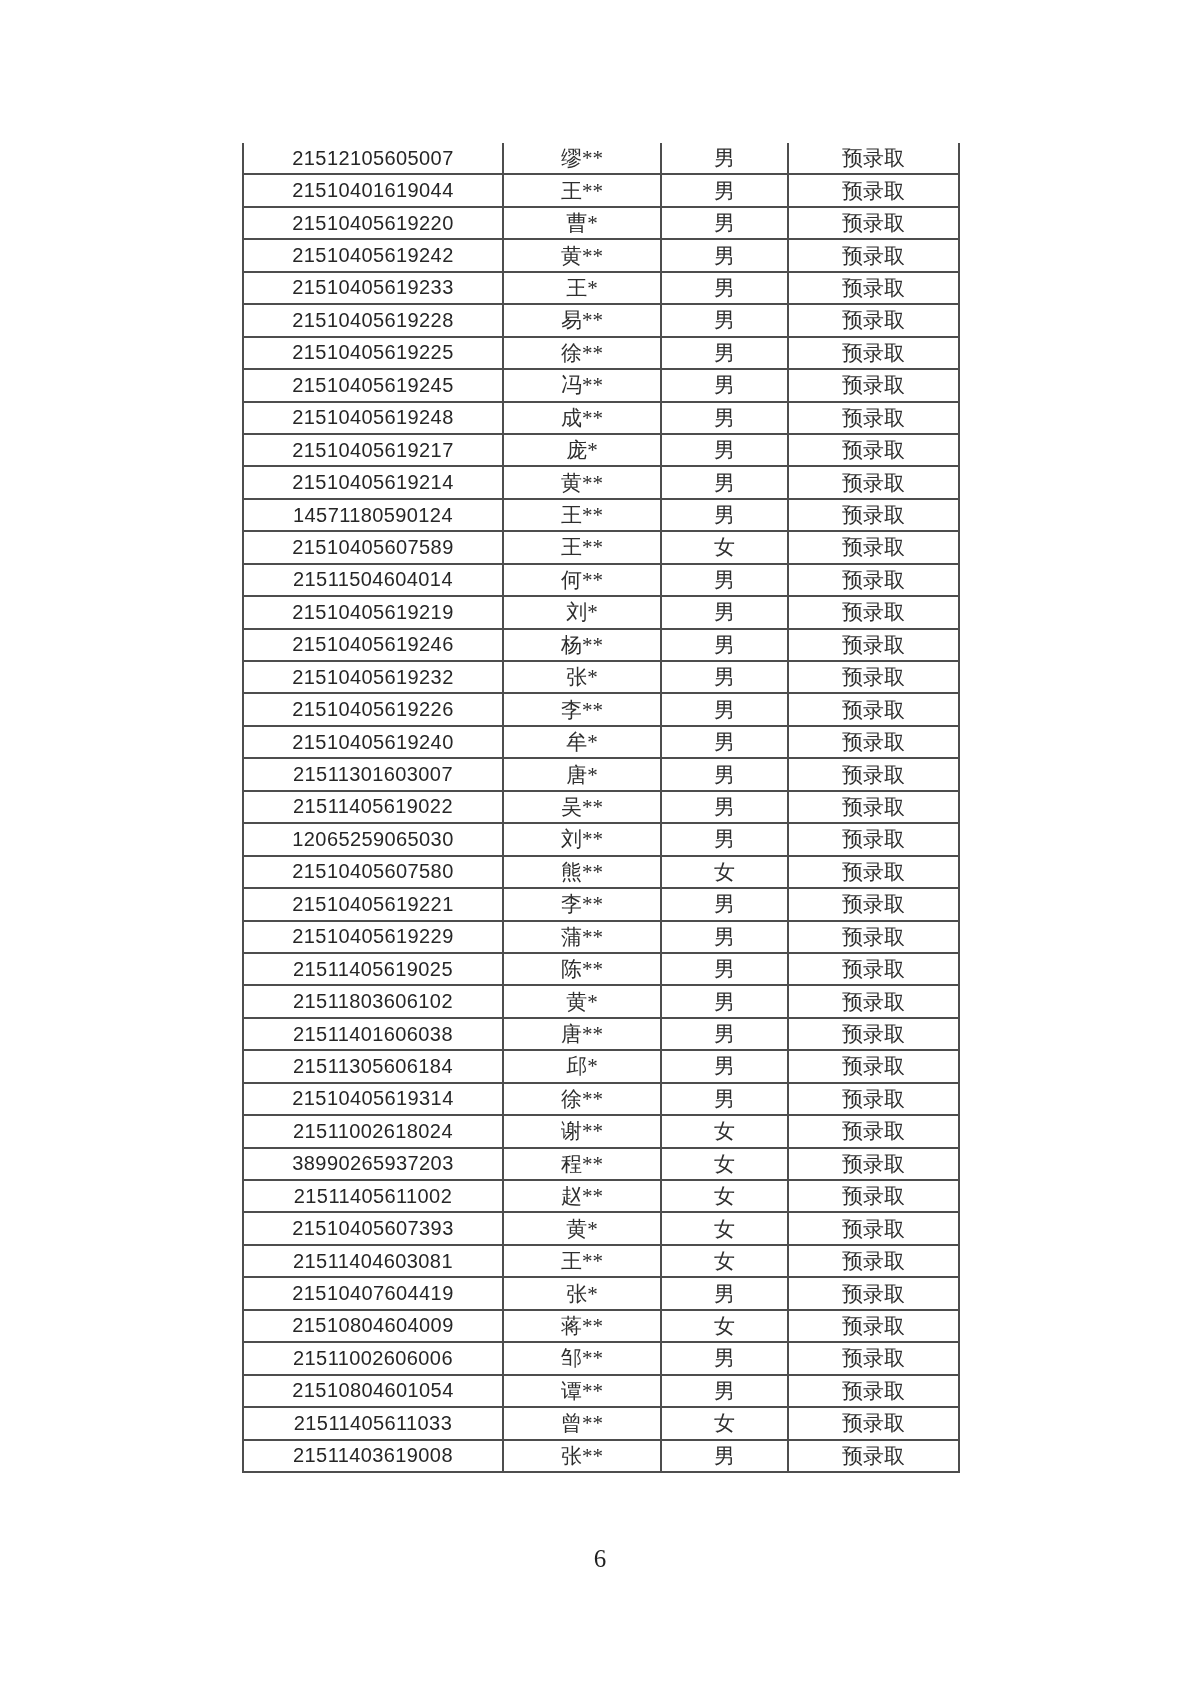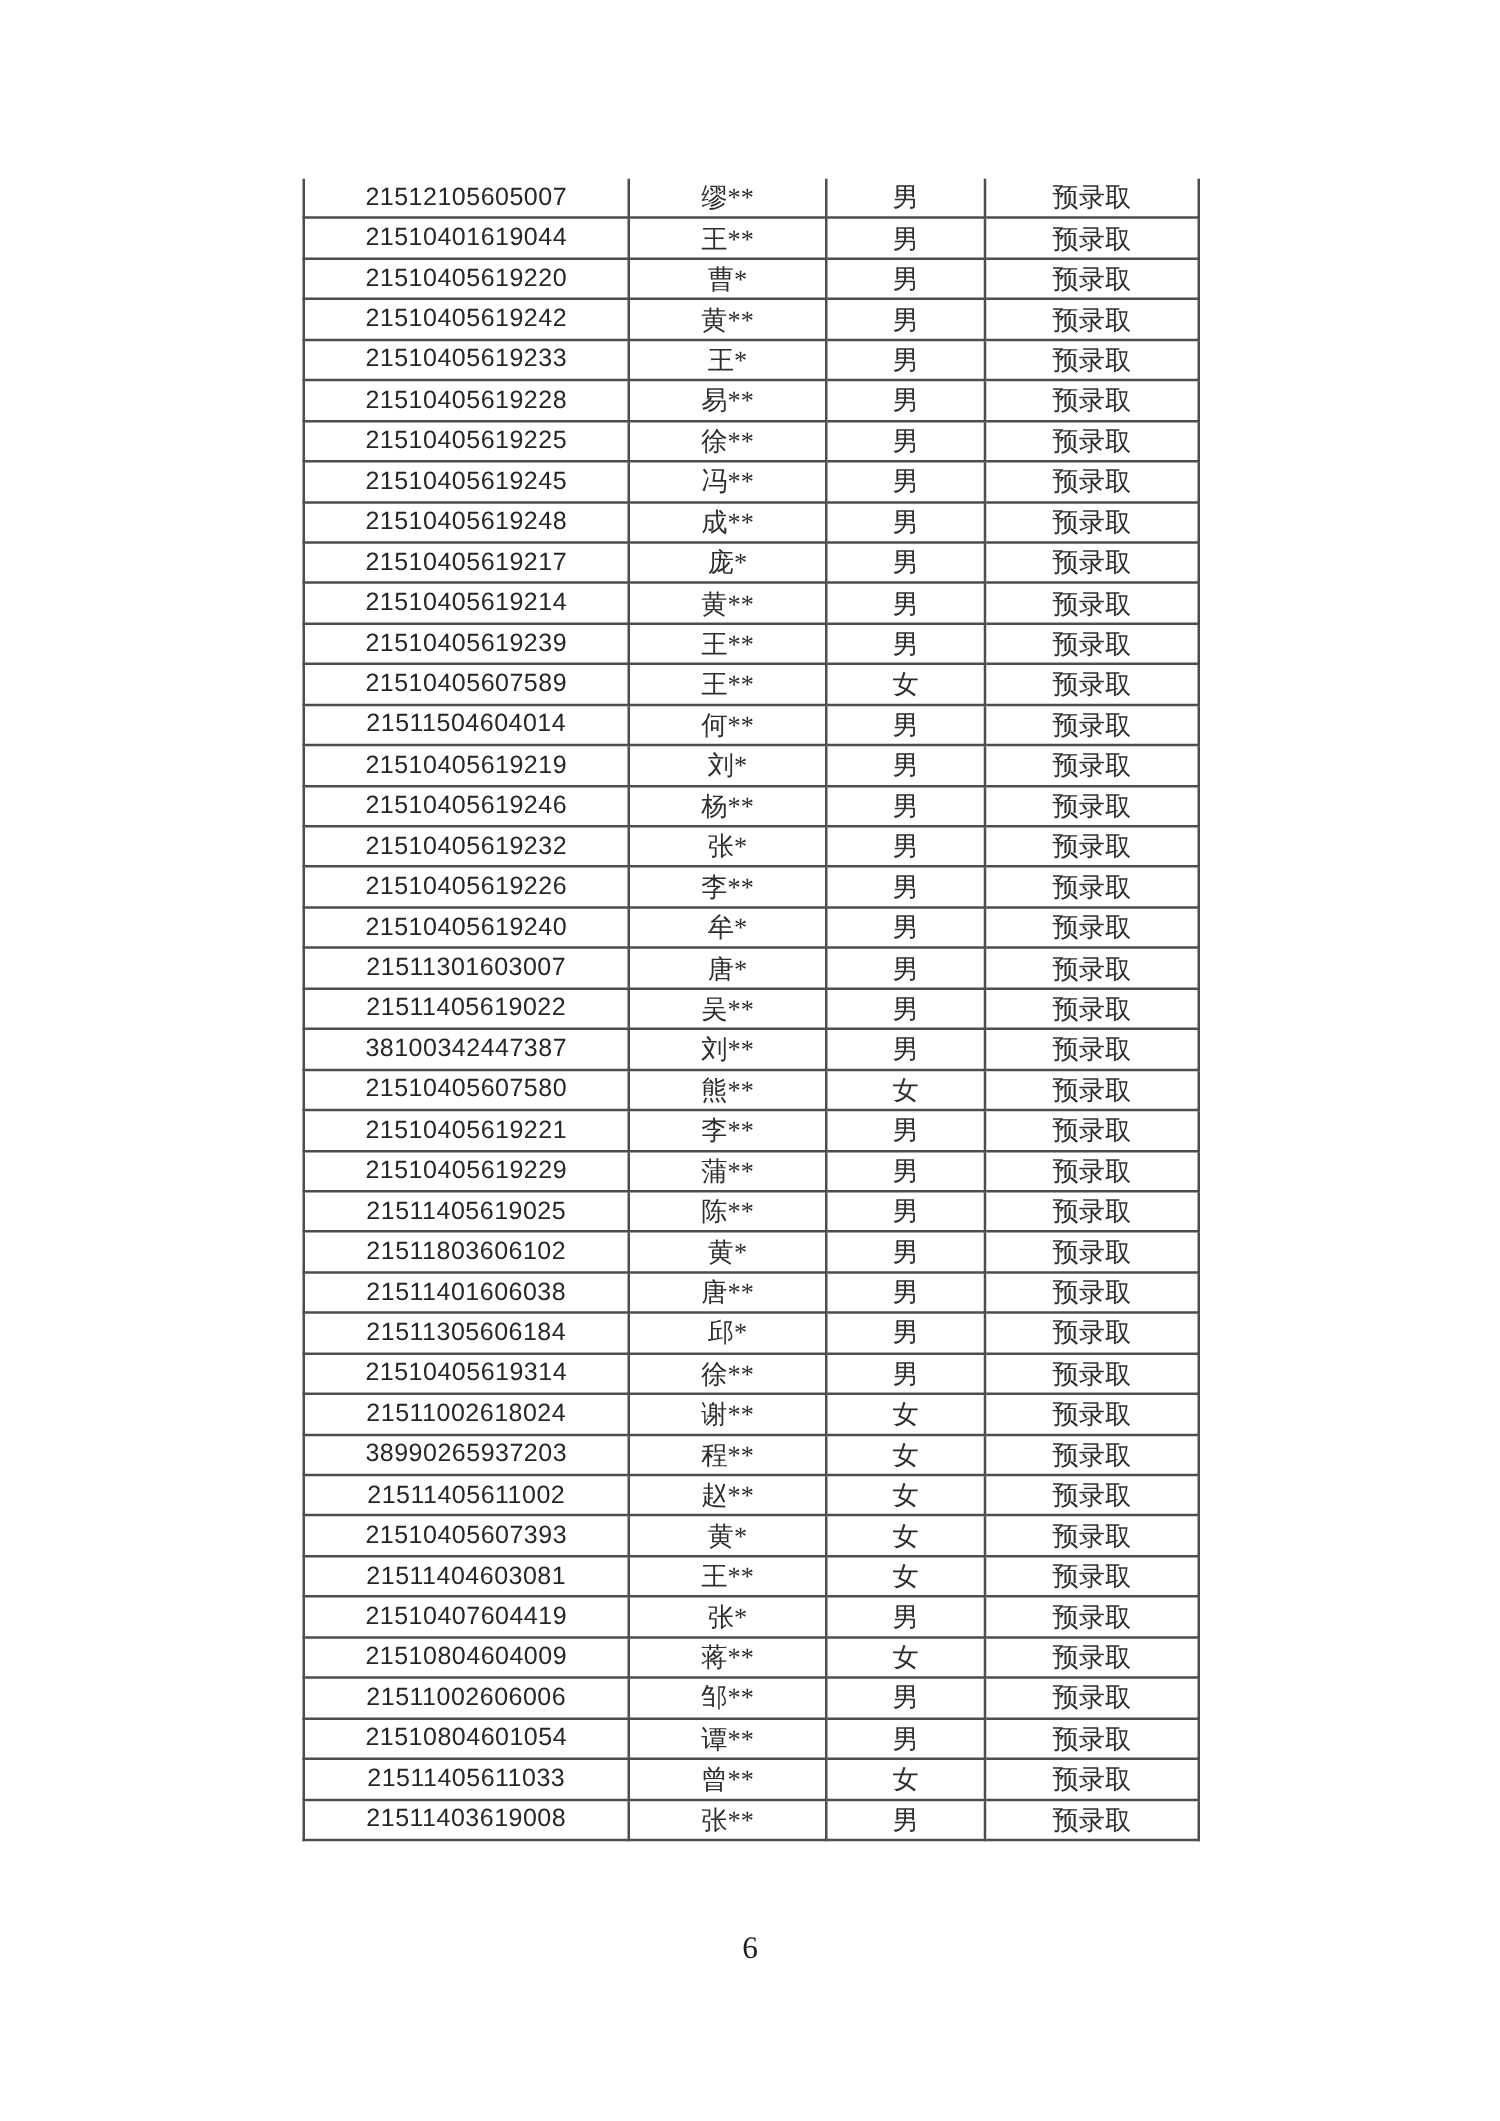--- a/index.html
+++ b/index.html
@@ -132,21 +132,21 @@
           <td class="cell-gender">男</td>
           <td class="cell-status">预录取</td>
         </tr>
         <tr>
           <td class="cell-id">21510405619214</td>
           <td class="cell-name">黄**</td>
           <td class="cell-gender">男</td>
           <td class="cell-status">预录取</td>
         </tr>
         <tr>
-          <td class="cell-id">21510405619239</td>
+          <td class="cell-id">14571180590124</td>
           <td class="cell-name">王**</td>
           <td class="cell-gender">男</td>
           <td class="cell-status">预录取</td>
         </tr>
         <tr>
           <td class="cell-id">21510405607589</td>
           <td class="cell-name">王**</td>
           <td class="cell-gender">女</td>
           <td class="cell-status">预录取</td>
         </tr>
@@ -192,21 +192,21 @@
           <td class="cell-gender">男</td>
           <td class="cell-status">预录取</td>
         </tr>
         <tr>
           <td class="cell-id">21511405619022</td>
           <td class="cell-name">吴**</td>
           <td class="cell-gender">男</td>
           <td class="cell-status">预录取</td>
         </tr>
         <tr>
-          <td class="cell-id">38100342447387</td>
+          <td class="cell-id">12065259065030</td>
           <td class="cell-name">刘**</td>
           <td class="cell-gender">男</td>
           <td class="cell-status">预录取</td>
         </tr>
         <tr>
           <td class="cell-id">21510405607580</td>
           <td class="cell-name">熊**</td>
           <td class="cell-gender">女</td>
           <td class="cell-status">预录取</td>
         </tr>

